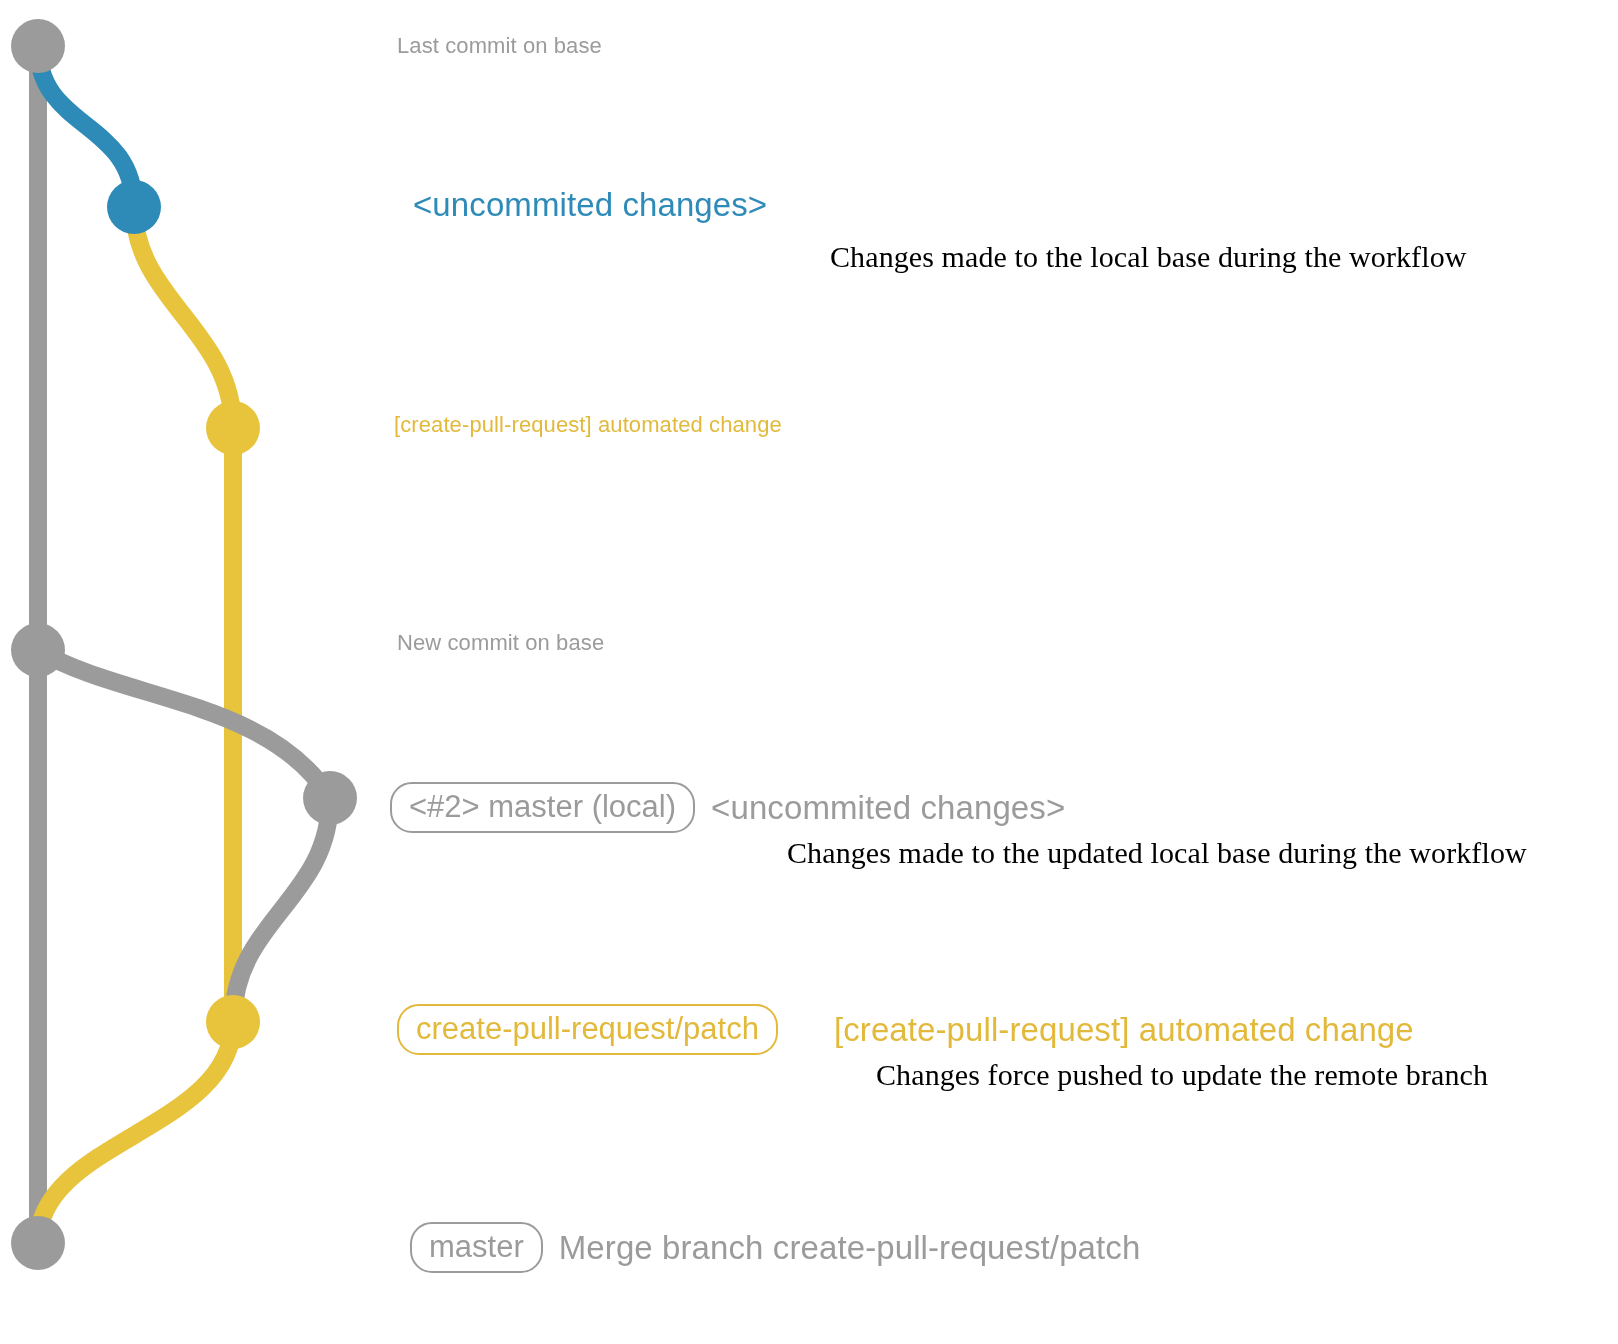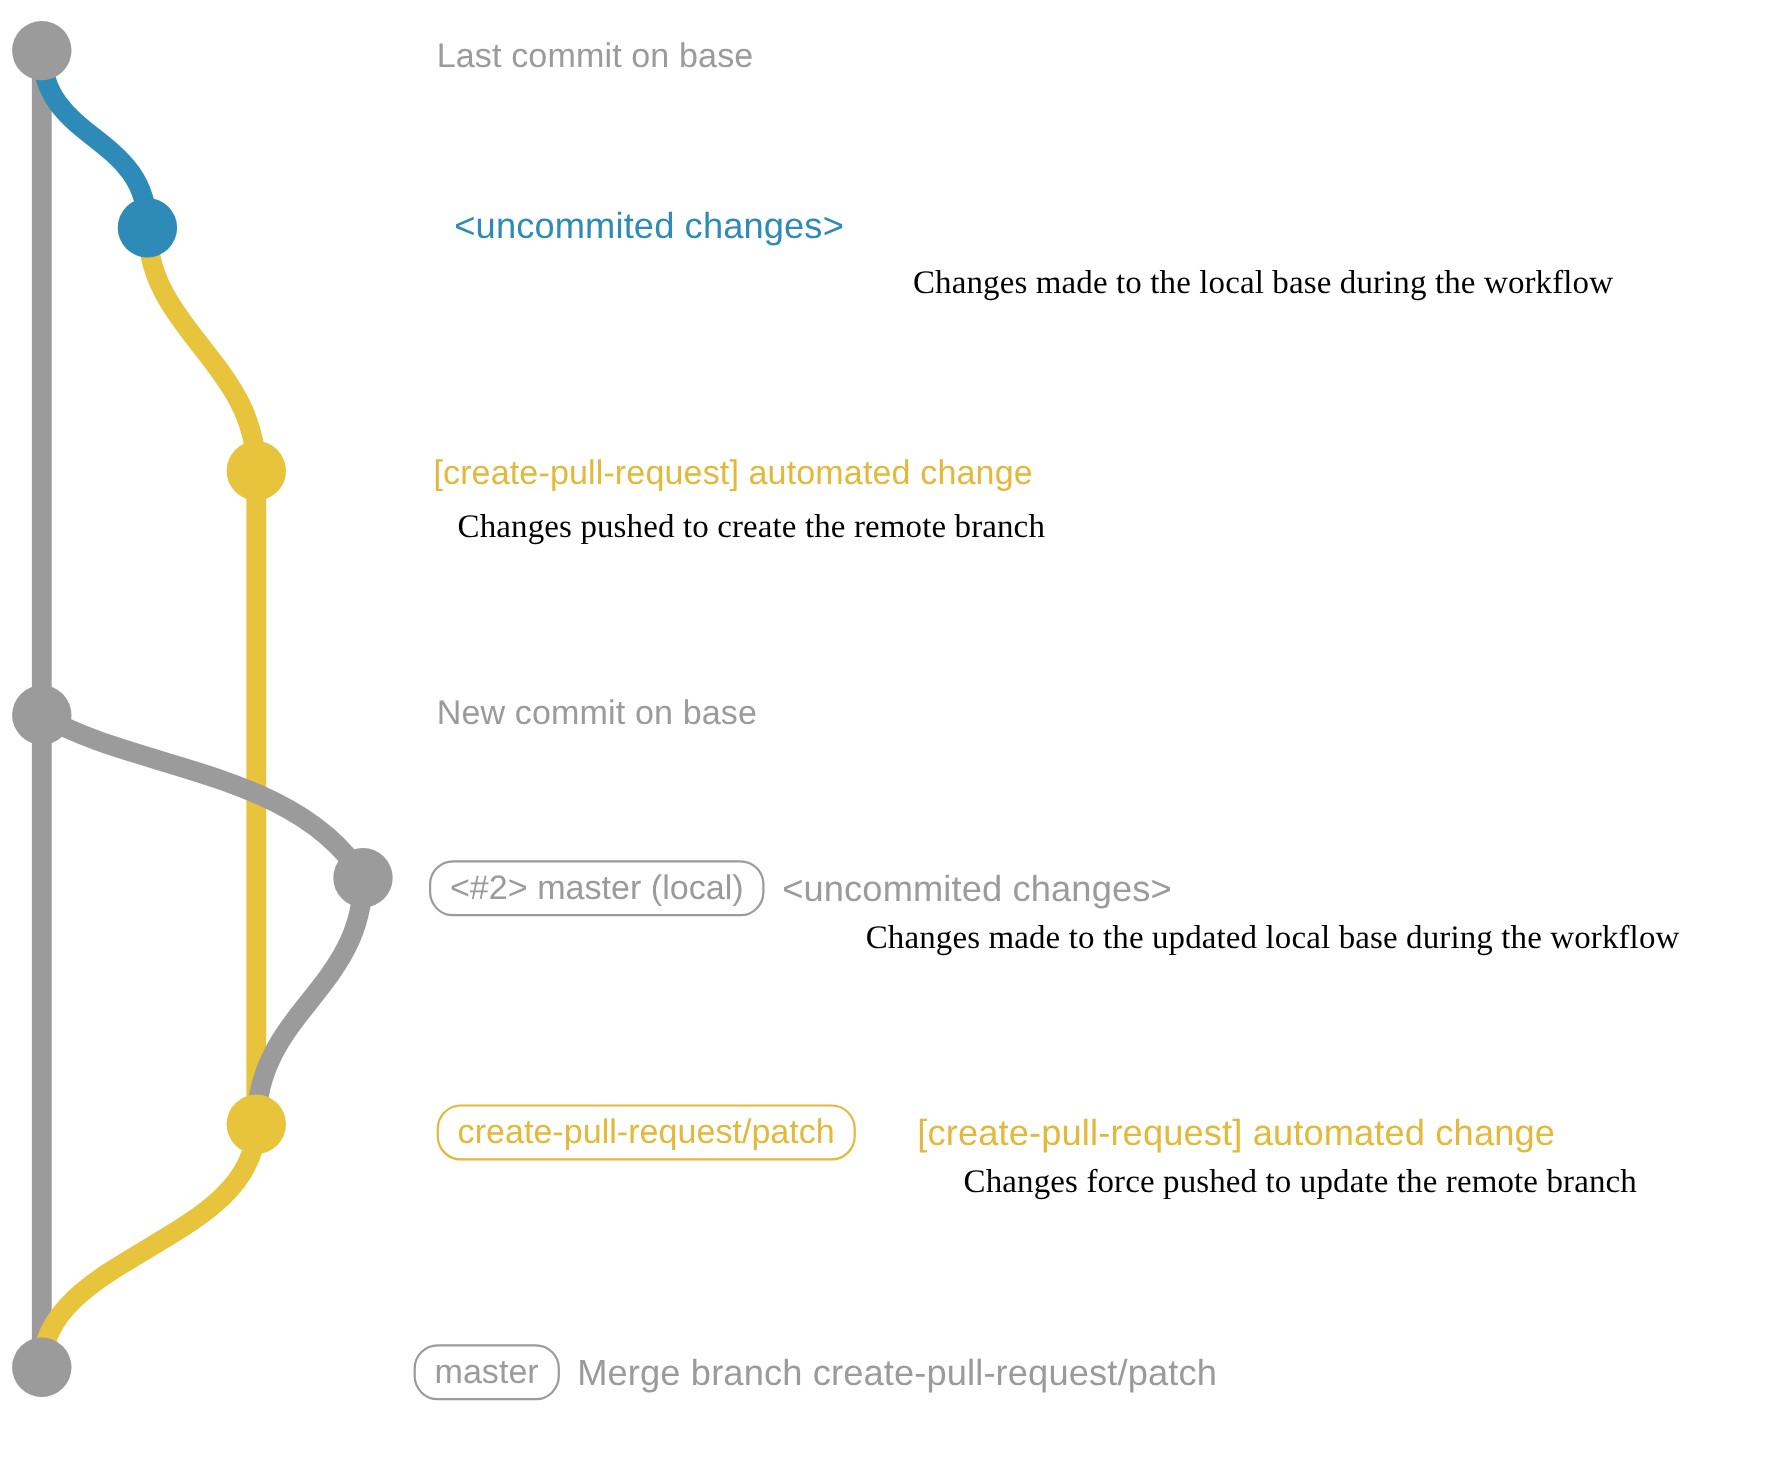--- a/index.html
+++ b/index.html
@@ -28,21 +28,21 @@
     height: 1344px;
   }
   
   .row {
     position: absolute;
     display: flex;
     align-items: center;
     white-space: nowrap;
   }
   .plain-title {
-    font-size: 31px;
+    font-size: 22px;
     letter-spacing: 0.1px;
   }
   .badge {
     display: inline-block;
     border: 2px solid currentColor;
     border-radius: 22px;
     padding: 7px 17px 9px 17px;
     font-size: 31px;
     line-height: 1;
     background: #ffffff;
@@ -99,36 +99,35 @@
   </div>
 
   <div class="row" style="left:397px; top:186px;">
     <span class="commit-msg c-blue">&lt;uncommited changes&gt;</span>
   </div>
   <div class="desc" style="left:830px; top:240px;">Changes made to the local base during the workflow</div>
 
   <div class="row" style="left:394px; top:412px;">
     <span class="plain-title c-yellow">[create-pull-request] automated change</span>
   </div>
-  <div class="desc" style="left:416px; top:462px;">Changes pushed to create the remote branch</div>
 
   <div class="row" style="left:397px; top:630px;text-align:center;">
     <span class="plain-title c-gray">New commit on base</span>
   </div>
 
   <div class="row" style="left:390px; top:782px;">
     <span class="badge c-gray">&lt;#2&gt; master (local)</span>
     <span class="commit-msg c-gray">&lt;uncommited changes&gt;</span>
   </div>
   <div class="desc" style="left:787px; top:836px;">Changes made to the updated local base during the workflow</div>
 
   <div class="row" style="left:397px; top:1004px;gap:40px;">
     <span class="badge c-yellow">create-pull-request/patch</span>
     <span class="commit-msg c-yellow">[create-pull-request] automated change</span>
   </div>
   <div class="desc" style="left:876px; top:1058px;">Changes force pushed to update the remote branch</div>
 
-  <div class="row" style="left:376px; top:1222px;justify-content:center;">
+  <div class="row" style="left:410px; top:1222px;justify-content:center;">
     <span class="badge c-gray">master</span>
     <span class="commit-msg c-gray">Merge branch create-pull-request/patch</span>
   </div>
 
 </div>
 
 </body></html>

